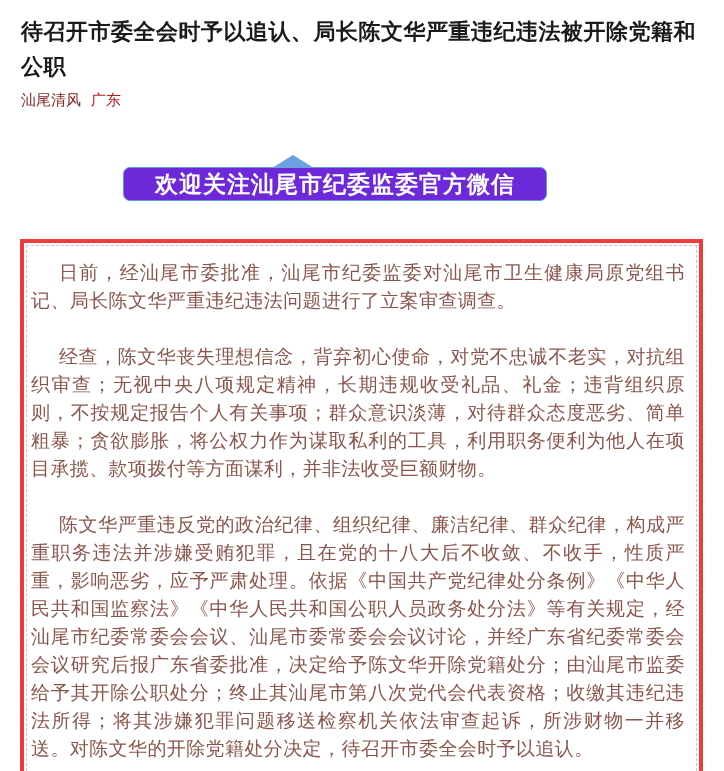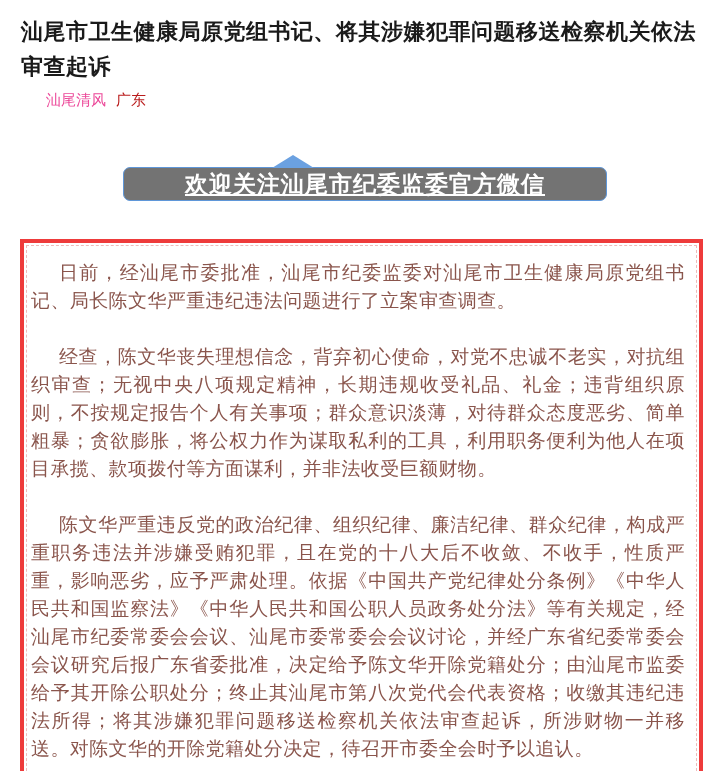--- a/index.html
+++ b/index.html
@@ -19,43 +19,42 @@
     letter-spacing: 0.5px;
   }
 
   .byline {
     margin-top: 7px;
     display: flex;
     align-items: baseline;
     gap: 12px;
     font-size: 15px;
   }
-  .byline .source { color: #ec4899; cursor: pointer; margin-left: 25px; }
+  .byline .source { color: #7f1d1d; cursor: pointer; }
   .byline .meta { color: #9e9e9e; }
   .byline .loc { color: #b91c1c; margin-left: -2px; }
 
   .banner-wrap {
     position: relative;
     margin-top: 57px; 
   }
   .banner {
     margin-left: 102px;
-    width: 484px;
+    width: 424px;
     height: 34px;
-    background: #737373;
+    background: #6d28d9;
     border: 1px solid #5f97d9;
     border-radius: 7px;
     color: #ffffff;
     font-size: 23px;
     font-weight: 700;
     text-align: center;
     line-height: 32px;
     letter-spacing: 1px;
     cursor: pointer;
-    text-decoration: underline;
   }
   .banner-pointer {
     position: absolute;
     top: -12px;
     left: 251px; 
     width: 0; height: 0;
     border-left: 21px solid transparent;
     border-right: 21px solid transparent;
     border-bottom: 13px solid #6ba1e1;
   }
@@ -81,21 +80,21 @@
     letter-spacing: 0.4px;
     margin-bottom: 28px;
   }
   .notice-inner p:last-child { margin-bottom: 0; }
 </style>
 </head>
 <body>
 
 <div class="article">
 
-  <h1 class="title">汕尾市卫生健康局原党组书记、将其涉嫌犯罪问题移送检察机关依法审查起诉</h1>
+  <h1 class="title">待召开市委全会时予以追认、局长陈文华严重违纪违法被开除党籍和公职</h1>
 
   <div class="byline">
     <span class="source">汕尾清风</span>
     <span class="loc">广东</span>
   </div>
 
   <div class="banner-wrap">
     <div class="banner-pointer"></div>
     <div class="banner">欢迎关注汕尾市纪委监委官方微信</div>
   </div>

